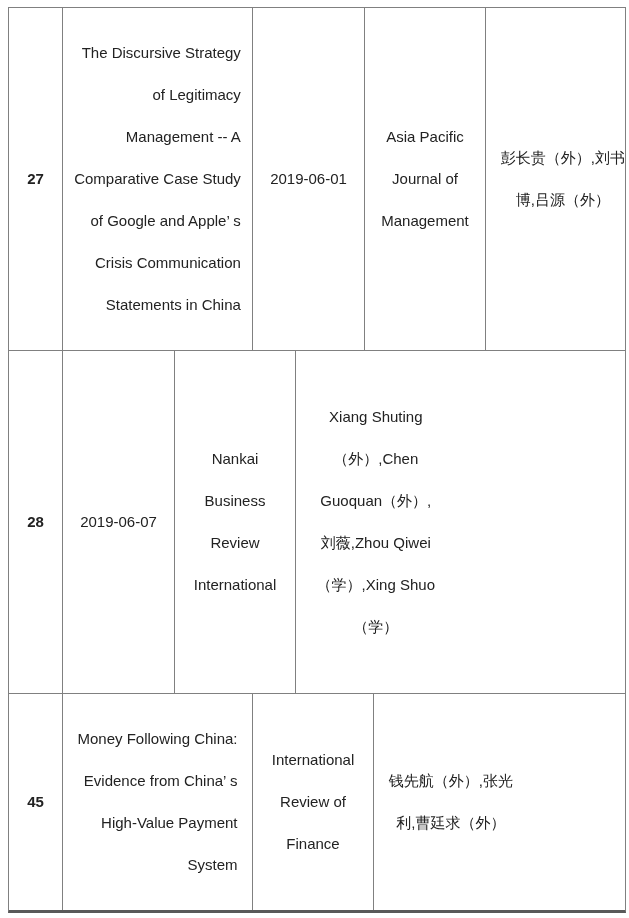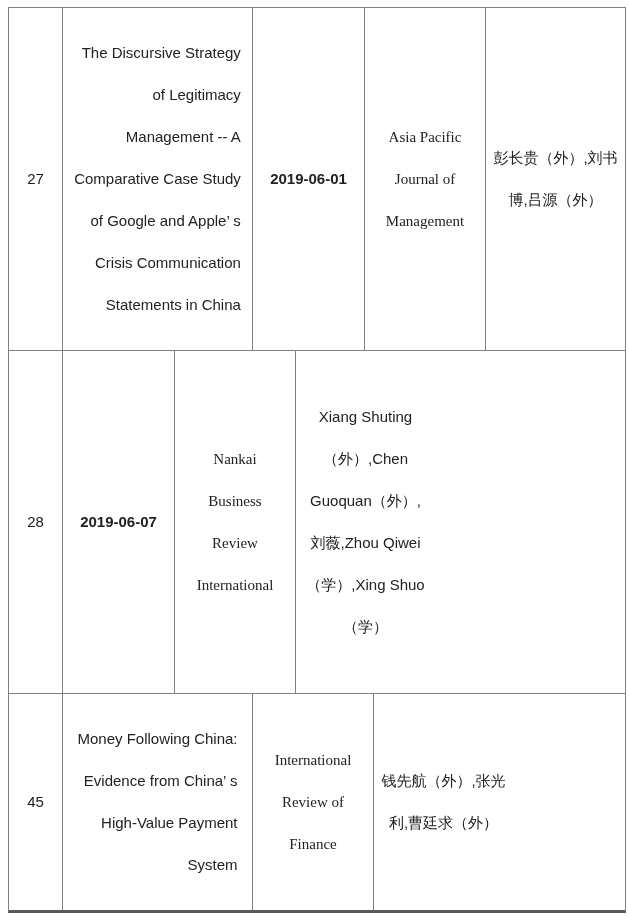--- a/index.html
+++ b/index.html
@@ -41,25 +41,26 @@
     border-right: 1px solid #808080;
     display: flex;
     flex-direction: column;
     justify-content: center;
     align-items: center;
     text-align: center;
     overflow: hidden;
   }
   .t-cell.last {
     border-right: none;
+    align-items: flex-end;
   }
-  .col-index   { width: 54px; }
+  .col-index   { width: 54px; font-weight: bold; }
   .col-title   { width: 190px; text-align: right; }
-  .col-date    { width: 112px; font-weight: bold; }
-  .col-journal { width: 121px; font-family: Liberation Serif, serif; }
+  .col-date    { width: 112px; }
+  .col-journal { width: 121px; }
   .col-authors { width: 139px; }
   .cell-text {
     display: block;
     white-space: pre-line;
     font-size: 15px;
     line-height: 42px;
     color: #222222;
   }
 </style>
 </head>

